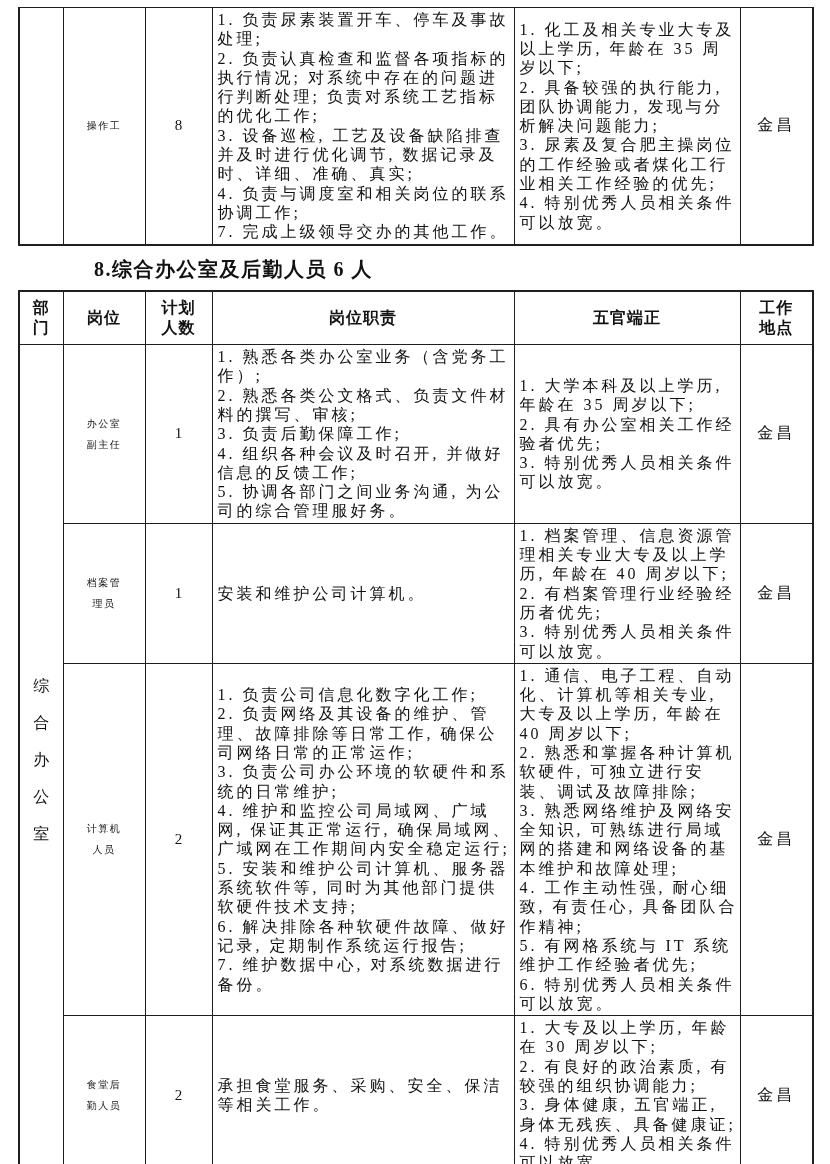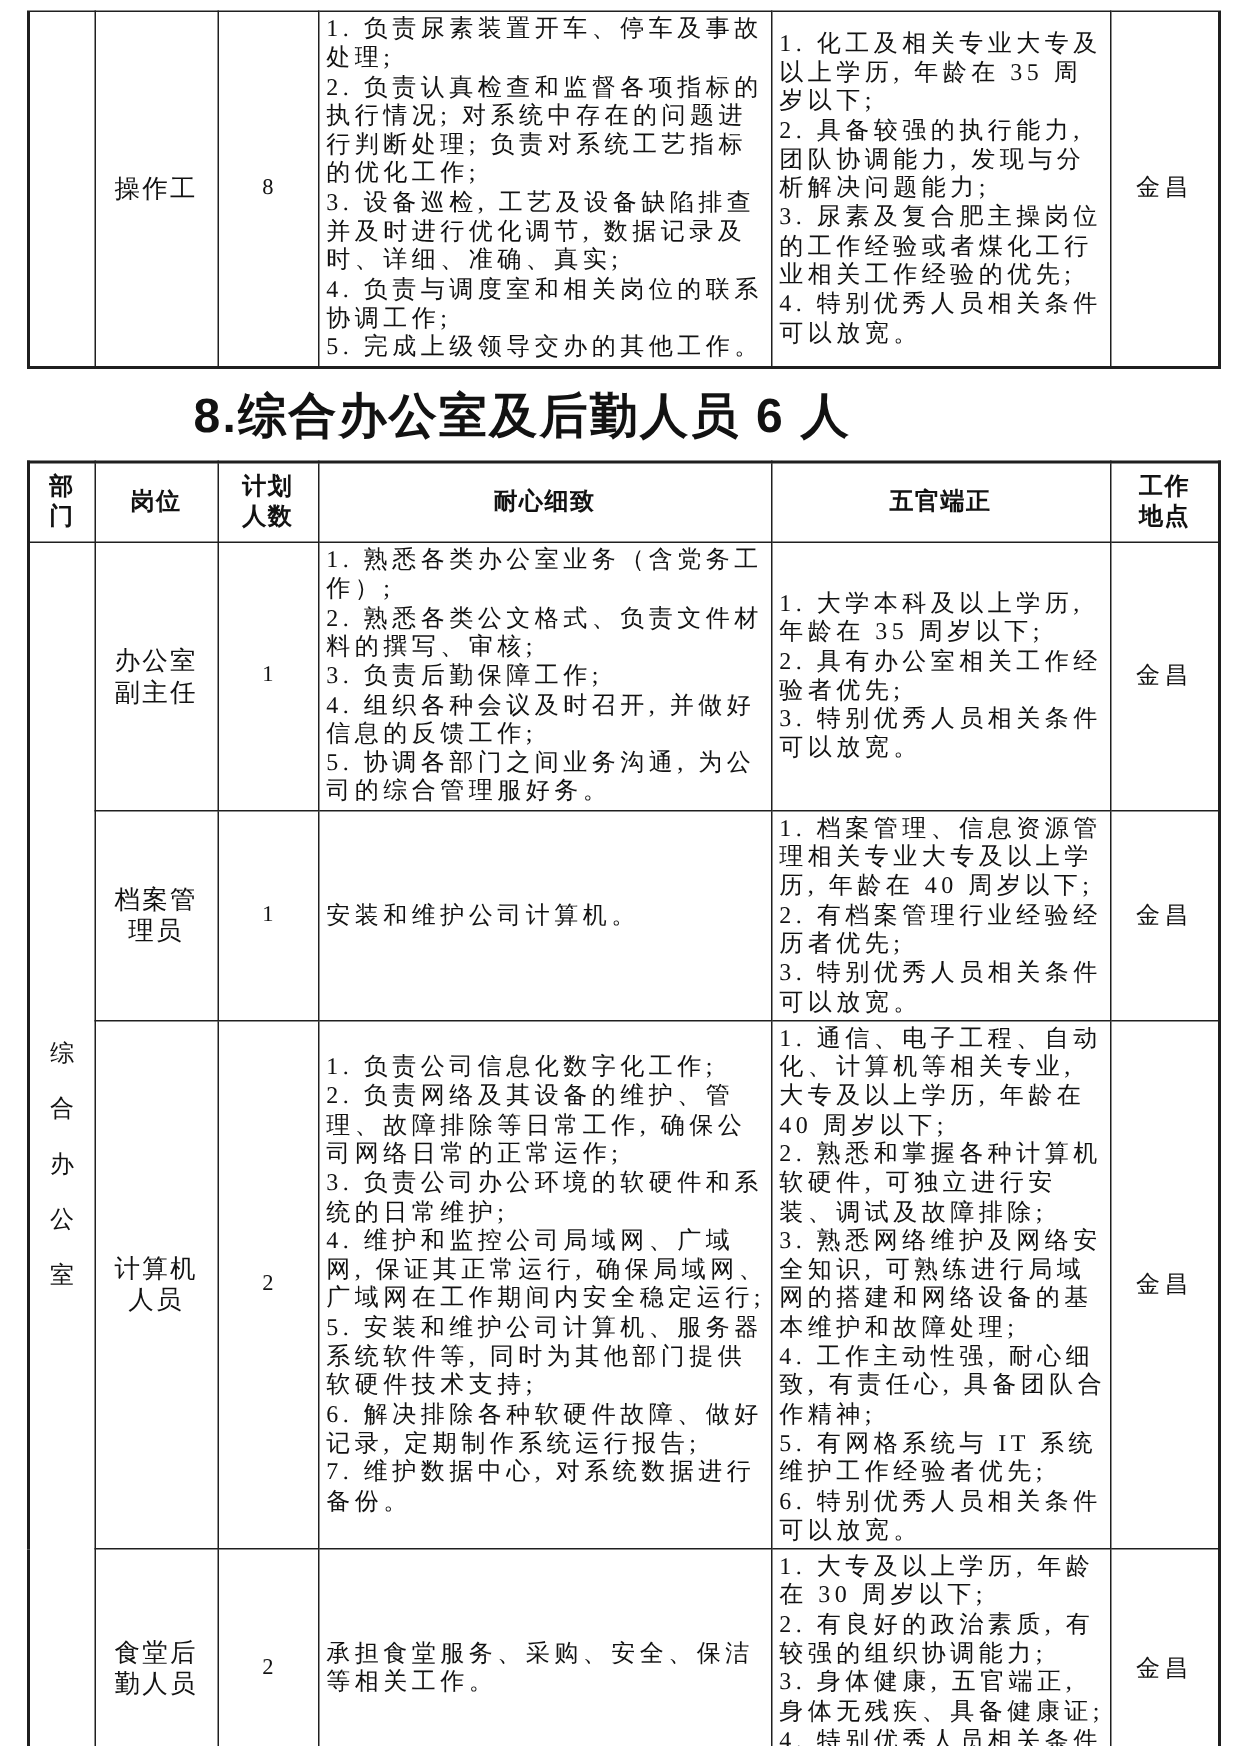--- a/index.html
+++ b/index.html
@@ -33,21 +33,21 @@
     white-space:pre-line;
     padding:2px 2px 2px 5px;
     text-align:left;
   }
   
   .mid{
     text-align:center;
     vertical-align:middle;
   }
   .pos{
-    font-size:17px;
+    font-size:10px;
     letter-spacing:1.5px;
     line-height:21px;
     white-space:pre-line;
     margin-left:32px;
   }
   .num{
     font-size:15px;
     letter-spacing:0;
   }
   .loc{
@@ -62,25 +62,25 @@
   }
   th{
     font-size:16px;
     font-weight:bold;
     letter-spacing:1px;
     line-height:20px;
     white-space:pre-line;
     text-align:center;
   }
   .heading{
-    font-family:Liberation Sans, sans-serif;
-    font-size:32px;
+    font-family:Liberation Serif, serif;
+    font-size:20px;
     font-weight:700;
     letter-spacing:1.5px;
-    margin:10px 0 7px 111px;
+    margin:10px 0 7px 76px;
   }
 </style>
 </head>
 <body>
 
 <div class="doc">
 
   <table class="top-table">
     <colgroup>
       <col style="width:44px">
@@ -92,21 +92,21 @@
     </colgroup>
     <tbody>
         <tr style="height:227px">
       <td class="mid"></td>
       <td class="mid pos">操作工</td>
       <td class="mid num">8</td>
       <td class="txt">1. 负责尿素装置开车、停车及事故处理;
 2. 负责认真检查和监督各项指标的执行情况; 对系统中存在的问题进行判断处理; 负责对系统工艺指标的优化工作;
 3. 设备巡检, 工艺及设备缺陷排查并及时进行优化调节, 数据记录及时、详细、准确、真实;
 4. 负责与调度室和相关岗位的联系协调工作;
-5. 完成上级领导交办的其他工作。</td>
+7. 完成上级领导交办的其他工作。</td>
       <td class="txt">1. 化工及相关专业大专及以上学历, 年龄在 35 周岁以下;
 2. 具备较强的执行能力, 团队协调能力, 发现与分析解决问题能力;
 3. 尿素及复合肥主操岗位的工作经验或者煤化工行业相关工作经验的优先;
 4. 特别优秀人员相关条件可以放宽。</td>
       <td class="mid loc">金昌</td>
     </tr>
   </tbody>
     </table>
 
   <div class="heading">8.综合办公室及后勤人员 6 人</div>
@@ -120,21 +120,21 @@
         <col style="width:226px">
         <col style="width:73px">
     </colgroup>
     <tbody>
         <tr style="height:54px">
       <th>部
 门</th>
       <th>岗位</th>
       <th>计划
 人数</th>
-      <th>耐心细致</th>
+      <th>岗位职责</th>
       <th>五官端正</th>
       <th>工作
 地点</th>
     </tr>
     <tr style="height:169px">
       <td class="mid dept-v" rowspan="4">综
 合
 办
 公
 室</td>

